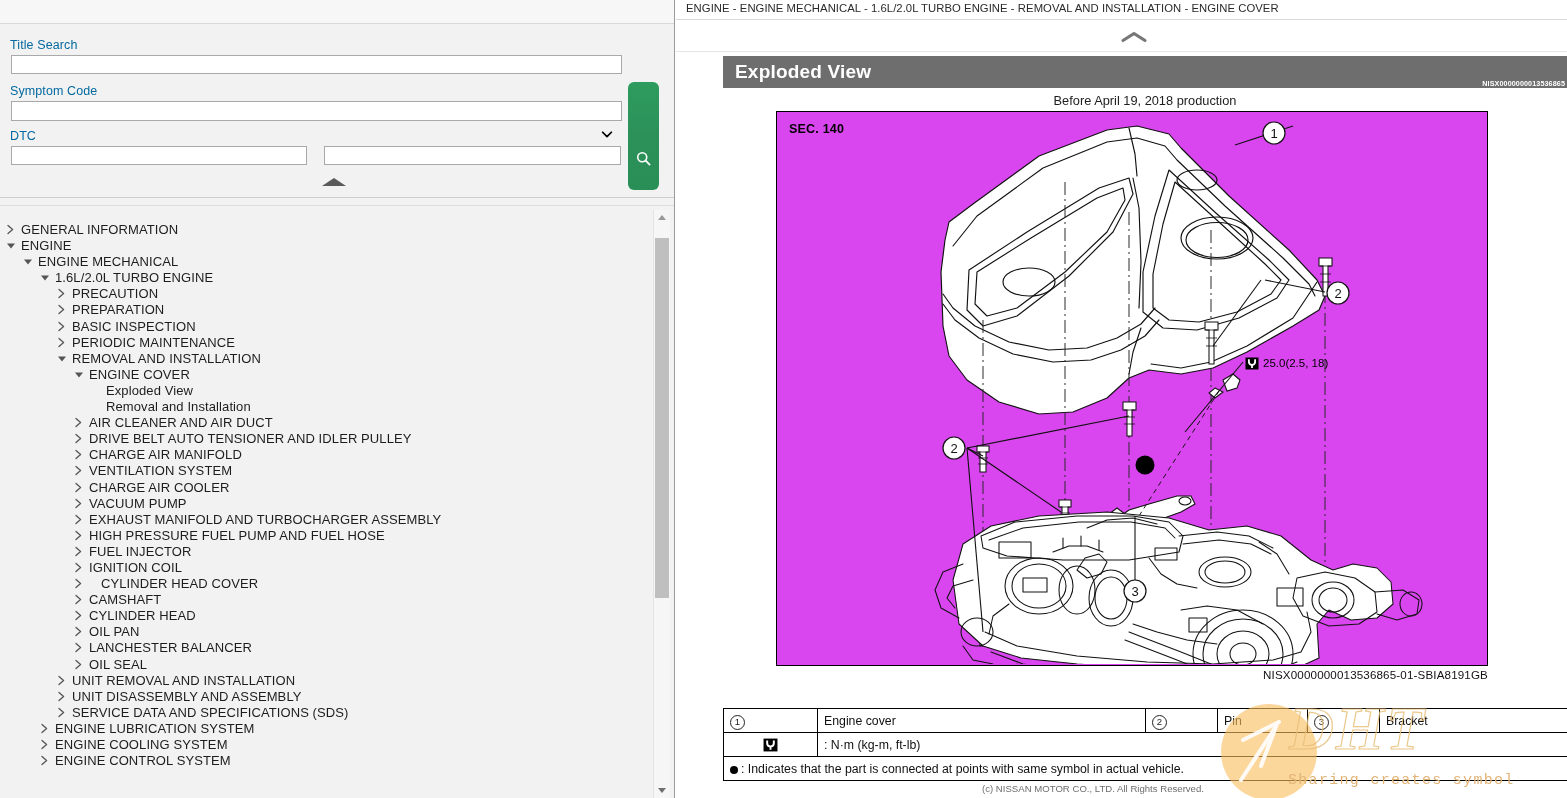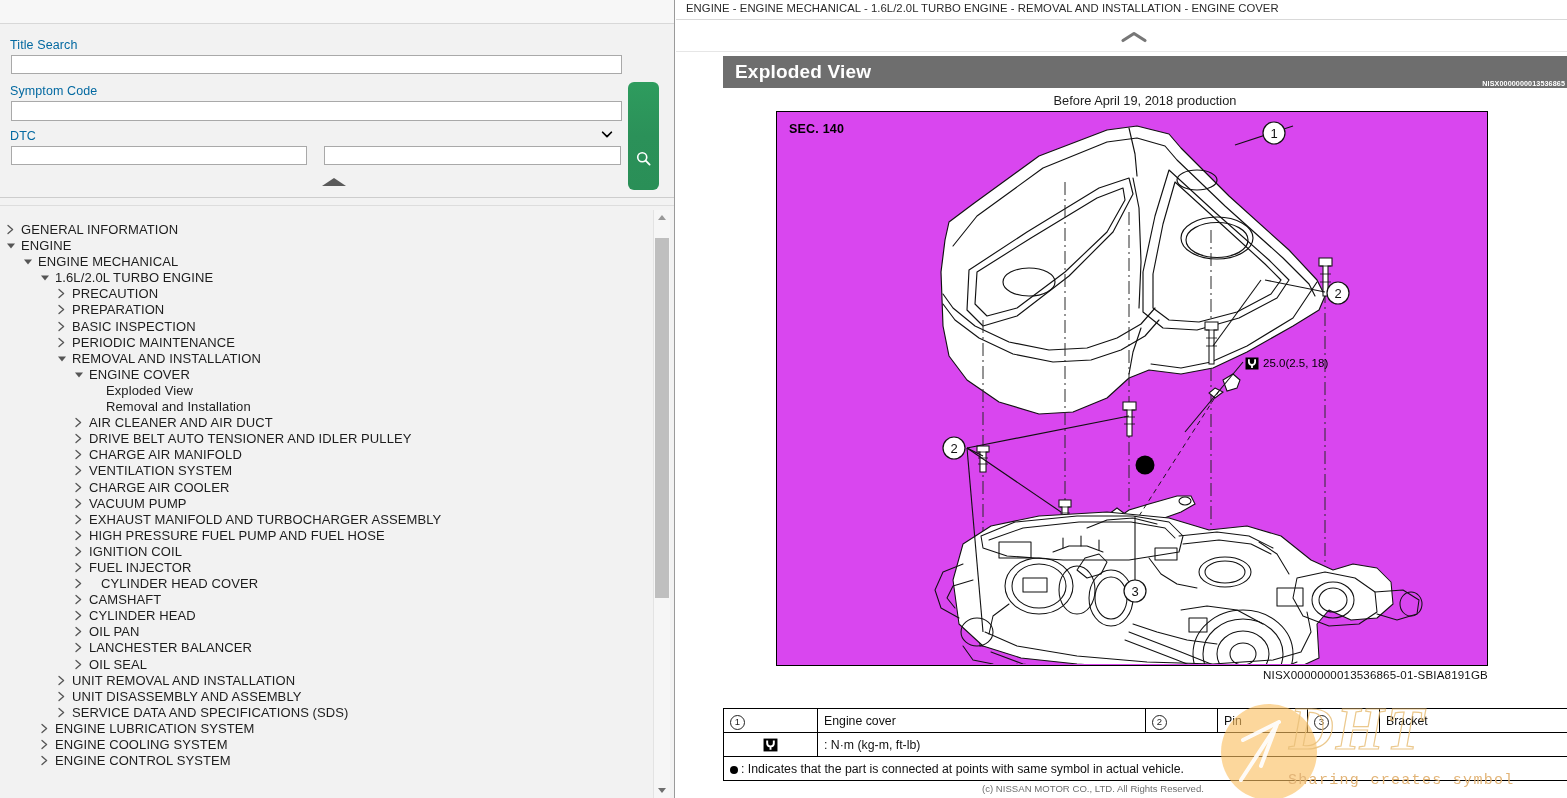--- a/index.html
+++ b/index.html
@@ -453,24 +453,24 @@
                 <path d="M2 1.5 L6.6 5.5 L2 9.5" stroke="#555" stroke-width="1.3" fill="none" stroke-linecap="round" stroke-linejoin="round"></path>
               </svg></span><span class="lbl" style="margin-left: 4px;">VACUUM PUMP</span></div>
           <div class="tree-row"><span style="display: inline-block; width: 72px;"></span><span class="tw"><svg width="9" height="11" viewBox="0 0 9 11" style="vertical-align:-1px;">
                 <path d="M2 1.5 L6.6 5.5 L2 9.5" stroke="#555" stroke-width="1.3" fill="none" stroke-linecap="round" stroke-linejoin="round"></path>
               </svg></span><span class="lbl" style="margin-left: 4px;">EXHAUST MANIFOLD AND TURBOCHARGER ASSEMBLY</span></div>
           <div class="tree-row"><span style="display: inline-block; width: 72px;"></span><span class="tw"><svg width="9" height="11" viewBox="0 0 9 11" style="vertical-align:-1px;">
                 <path d="M2 1.5 L6.6 5.5 L2 9.5" stroke="#555" stroke-width="1.3" fill="none" stroke-linecap="round" stroke-linejoin="round"></path>
               </svg></span><span class="lbl" style="margin-left: 4px;">HIGH PRESSURE FUEL PUMP AND FUEL HOSE</span></div>
           <div class="tree-row"><span style="display: inline-block; width: 72px;"></span><span class="tw"><svg width="9" height="11" viewBox="0 0 9 11" style="vertical-align:-1px;">
                 <path d="M2 1.5 L6.6 5.5 L2 9.5" stroke="#555" stroke-width="1.3" fill="none" stroke-linecap="round" stroke-linejoin="round"></path>
+              </svg></span><span class="lbl" style="margin-left: 4px;">FUEL INJECTOR</span></div>
+          <div class="tree-row"><span style="display: inline-block; width: 72px;"></span><span class="tw"><svg width="9" height="11" viewBox="0 0 9 11" style="vertical-align:-1px;">
+                <path d="M2 1.5 L6.6 5.5 L2 9.5" stroke="#555" stroke-width="1.3" fill="none" stroke-linecap="round" stroke-linejoin="round"></path>
               </svg></span><span class="lbl" style="margin-left: 4px;">IGNITION COIL</span></div>
-          <div class="tree-row"><span style="display: inline-block; width: 72px;"></span><span class="tw"><svg width="9" height="11" viewBox="0 0 9 11" style="vertical-align:-1px;">
-                <path d="M2 1.5 L6.6 5.5 L2 9.5" stroke="#555" stroke-width="1.3" fill="none" stroke-linecap="round" stroke-linejoin="round"></path>
-              </svg></span><span class="lbl" style="margin-left: 4px;">FUEL INJECTOR</span></div>
           <div class="tree-row"><span style="display: inline-block; width: 72px;"></span><span class="tw"><svg width="9" height="11" viewBox="0 0 9 11" style="vertical-align:-1px;">
                 <path d="M2 1.5 L6.6 5.5 L2 9.5" stroke="#555" stroke-width="1.3" fill="none" stroke-linecap="round" stroke-linejoin="round"></path>
               </svg></span><span class="lbl" style="margin-left: 16px;">CYLINDER HEAD COVER</span></div>
           <div class="tree-row"><span style="display: inline-block; width: 72px;"></span><span class="tw"><svg width="9" height="11" viewBox="0 0 9 11" style="vertical-align:-1px;">
                 <path d="M2 1.5 L6.6 5.5 L2 9.5" stroke="#555" stroke-width="1.3" fill="none" stroke-linecap="round" stroke-linejoin="round"></path>
               </svg></span><span class="lbl" style="margin-left: 4px;">CAMSHAFT</span></div>
           <div class="tree-row"><span style="display: inline-block; width: 72px;"></span><span class="tw"><svg width="9" height="11" viewBox="0 0 9 11" style="vertical-align:-1px;">
                 <path d="M2 1.5 L6.6 5.5 L2 9.5" stroke="#555" stroke-width="1.3" fill="none" stroke-linecap="round" stroke-linejoin="round"></path>
               </svg></span><span class="lbl" style="margin-left: 4px;">CYLINDER HEAD</span></div>
           <div class="tree-row"><span style="display: inline-block; width: 72px;"></span><span class="tw"><svg width="9" height="11" viewBox="0 0 9 11" style="vertical-align:-1px;">

